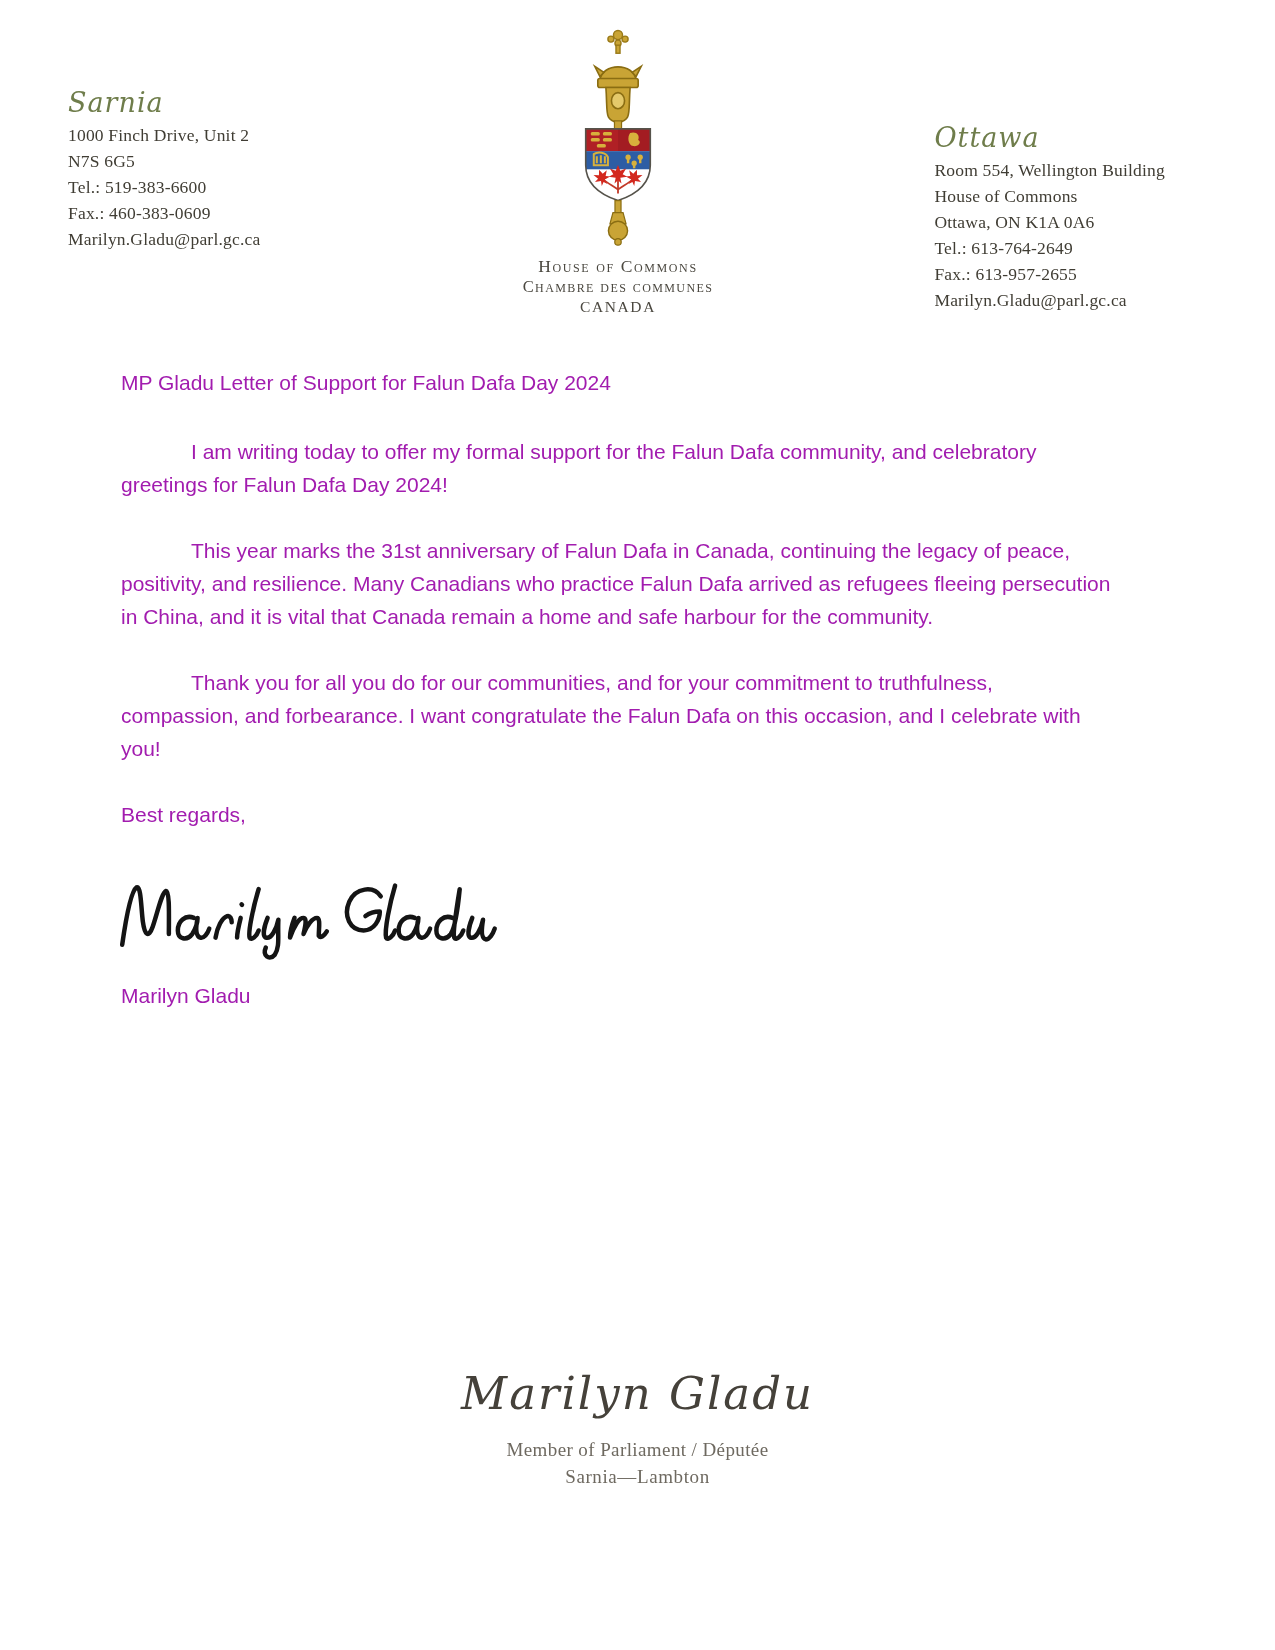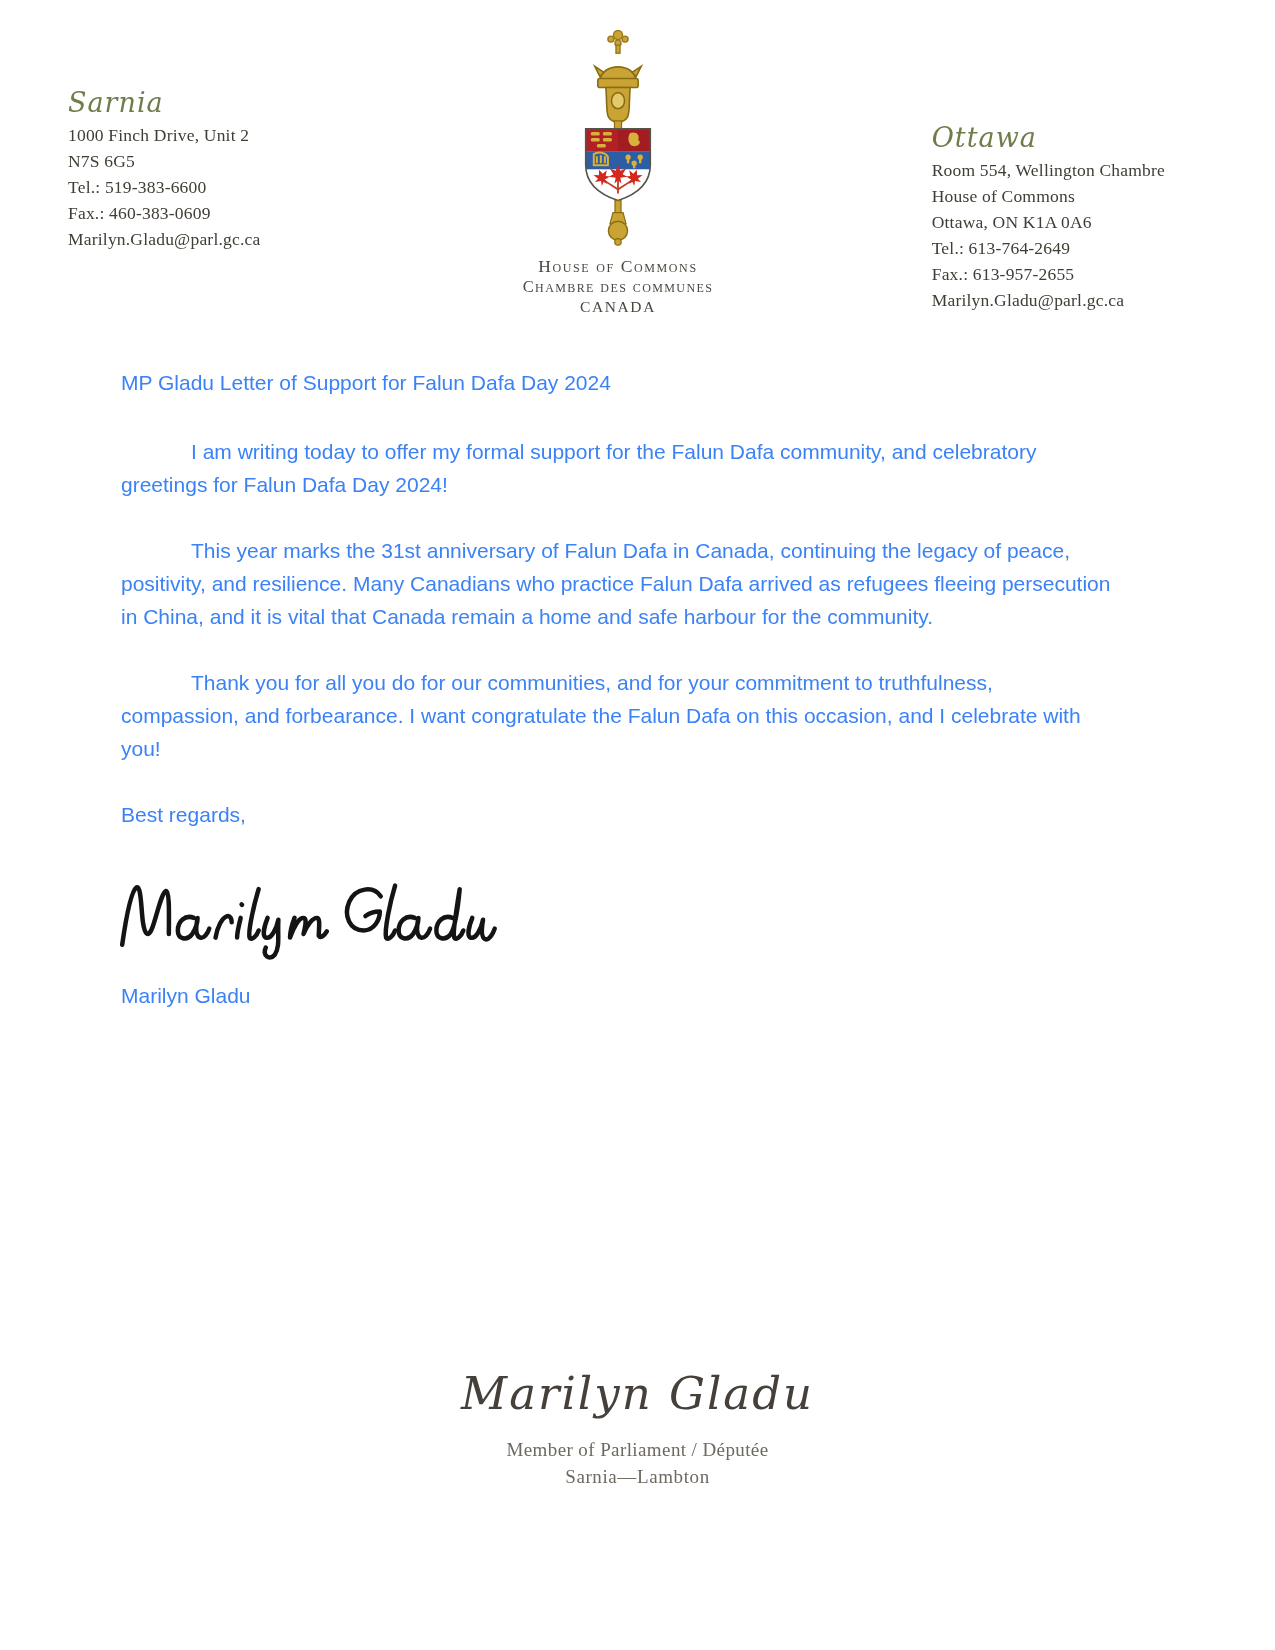--- a/index.html
+++ b/index.html
@@ -22,21 +22,21 @@
   .crest-wrap svg { display:block; margin:0 auto; }
   .org { font-family:"Liberation Serif", serif; color:#4b4840; }
   .org-l1 { font-size:17.5px; line-height:21px; font-variant:small-caps; letter-spacing:1.6px; margin-top:8px; }
   .org-l2 { font-size:16.5px; line-height:20px; font-variant:small-caps; letter-spacing:1.4px; }
   .org-l3 { font-size:15.5px; line-height:20px; text-transform:uppercase; letter-spacing:1.6px; }
 
   
   .letter {
     position:absolute; left:121px; top:366px; width:990px;
     font-family:"Liberation Sans", sans-serif;
-    font-size:21px; line-height:33px; color:#3b82f6;
+    font-size:21px; line-height:33px; color:#a21caf;
   }
   .letter-title { font-weight:normal; font-size:21px; margin:0 0 36px 0; }
   .letter p.para { margin:0 0 33px 0; text-indent:70px; }
   .closing { margin:0; }
   .signature-block { margin:24px 0 0 -6px; }
   .signature-block svg { display:block; }
   .typed { margin-top:18px; }
 
   
   .footer { position:absolute; left:0; top:1366px; width:100%; text-align:center; }
@@ -135,21 +135,21 @@
       <circle cx="60" cy="203" r="9.5" fill="#c9a435" stroke="#8a6d12" stroke-width="1.4"></circle>
       <circle cx="60" cy="214" r="3.2" fill="#c9a435" stroke="#8a6d12" stroke-width="1.2"></circle>
     </svg>
     <div class="org org-l1">House of Commons</div>
     <div class="org org-l2">Chambre des communes</div>
     <div class="org org-l3">Canada</div>
   </div>
 
   <div class="addr addr-right">
     <div class="script-heading">Ottawa</div>
-    <div>Room 554, Wellington Chambre</div>
+    <div>Room 554, Wellington Building</div>
     <div>House of Commons</div>
     <div>Ottawa, ON K1A 0A6</div>
     <div>Tel.: 613-764-2649</div>
     <div>Fax.: 613-957-2655</div>
     <div>Marilyn.Gladu@parl.gc.ca</div>
   </div>
 
   <div class="letter">
     <h1 class="letter-title">MP Gladu Letter of Support for Falun Dafa Day 2024</h1>
     <p class="para">I am writing today to offer my formal support for the Falun Dafa community, and celebratory greetings for Falun Dafa Day 2024!</p>

